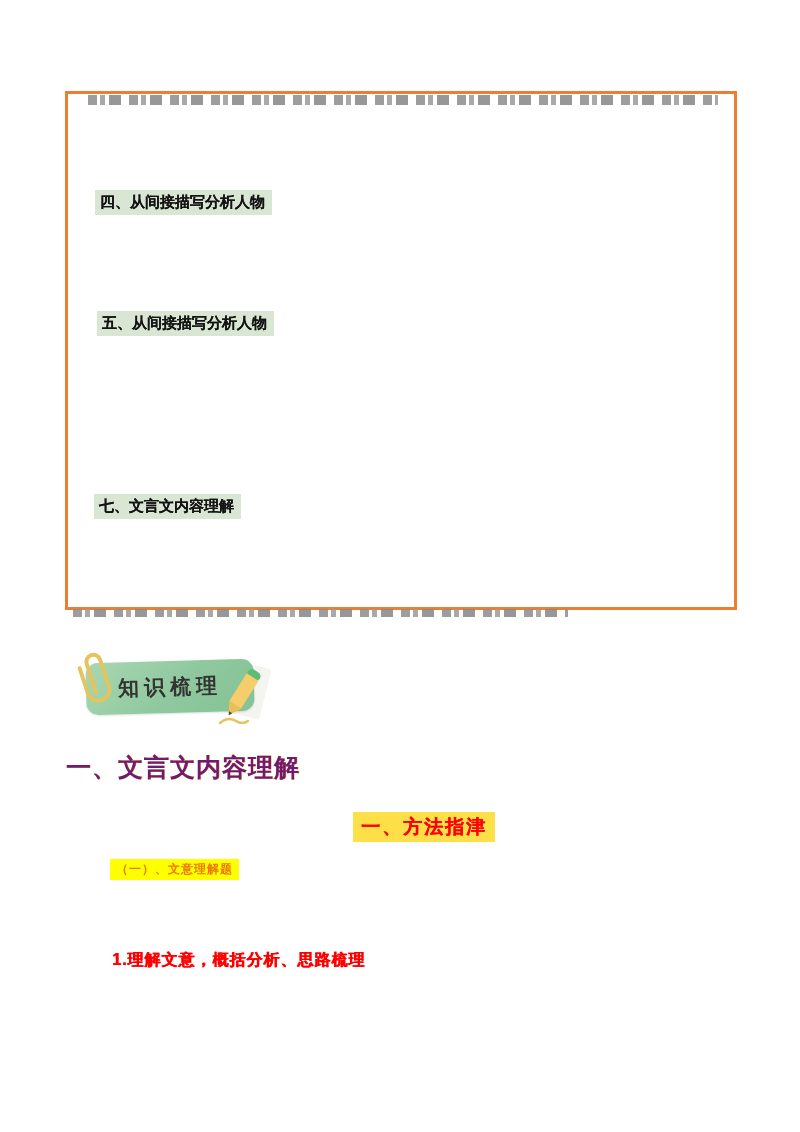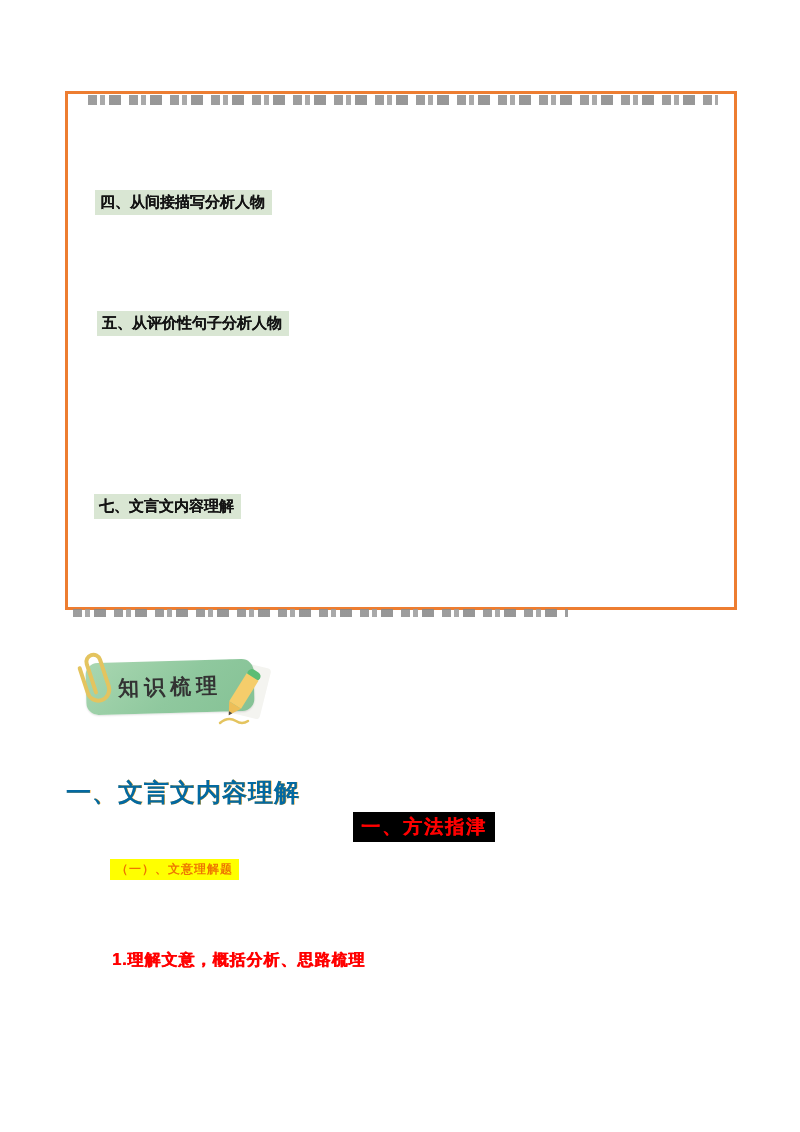--- a/index.html
+++ b/index.html
@@ -62,26 +62,26 @@
   }
   .badge-pill span{
     color:#333333;font-size:21px;font-weight:bold;letter-spacing:5px;
     font-family:"Liberation Sans","DejaVu Sans",sans-serif;
   }
   .paperclip{position:absolute;left:4px;top:0px;width:44px;height:62px;}
   .pencil{position:absolute;left:142px;top:16px;width:56px;height:66px;}
   
   .section-title{
     position:absolute;left:66px;top:751px;
-    color:#0369a1;font-size:25px;font-weight:bold;letter-spacing:1px;
-    white-space:nowrap;text-shadow:.6px 0 #F2A51F;margin-top:25px;
+    color:#701a75;font-size:25px;font-weight:bold;letter-spacing:1px;
+    white-space:nowrap;text-shadow:.6px 0 #F2A51F;
   }
   .method-banner{
     position:absolute;left:353px;top:812px;
-    background:#000000;color:#FF0000;
+    background:#fde047;color:#FF0000;
     font-size:19px;font-weight:bold;letter-spacing:2px;
     padding:2px 8px;white-space:nowrap;text-shadow:.5px 0 #FF0000;
   }
   .sub-heading{
     position:absolute;left:110px;top:859px;
     background:#FFFF00;color:#EE7700;
     font-size:12px;font-weight:bold;letter-spacing:1px;
     padding:2px 6px;white-space:nowrap;
   }
   .note-line{
@@ -92,21 +92,21 @@
 </style>
 </head>
 <body>
 
 <div id="screen">
 
   <div class="doc-box">
     <div class="clipped-line clipped-top"></div>
 
     <div class="green-heading gh-1">四、从间接描写分析人物</div>
-    <div class="green-heading gh-2">五、从评价性句子分析人物</div>
+    <div class="green-heading gh-2">五、从间接描写分析人物</div>
     <div class="green-heading gh-4">七、文言文内容理解</div>
 
     <div class="clipped-line clipped-bottom"></div>
   </div>
 
   <div class="page-edge-strip"></div>
 
   <div class="badge-wrap">
     <div class="badge-paper"></div>
     <div class="badge-pill">

